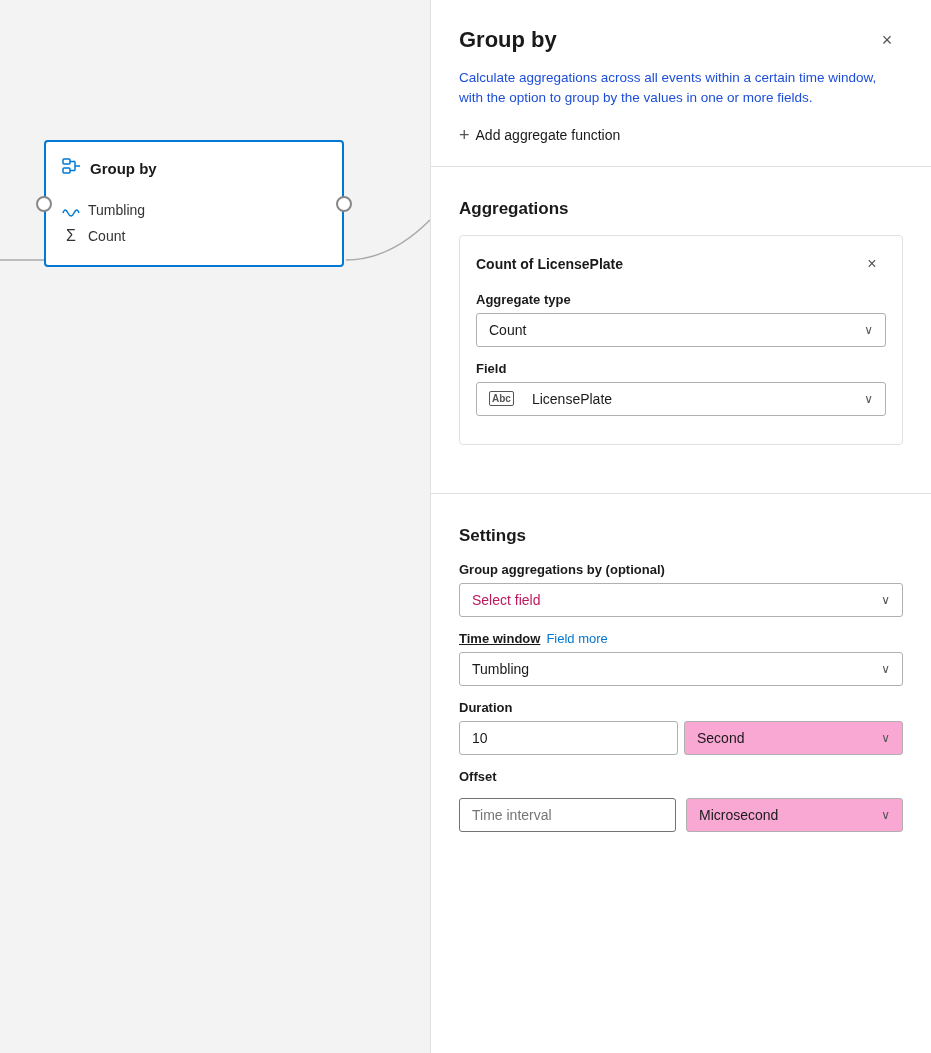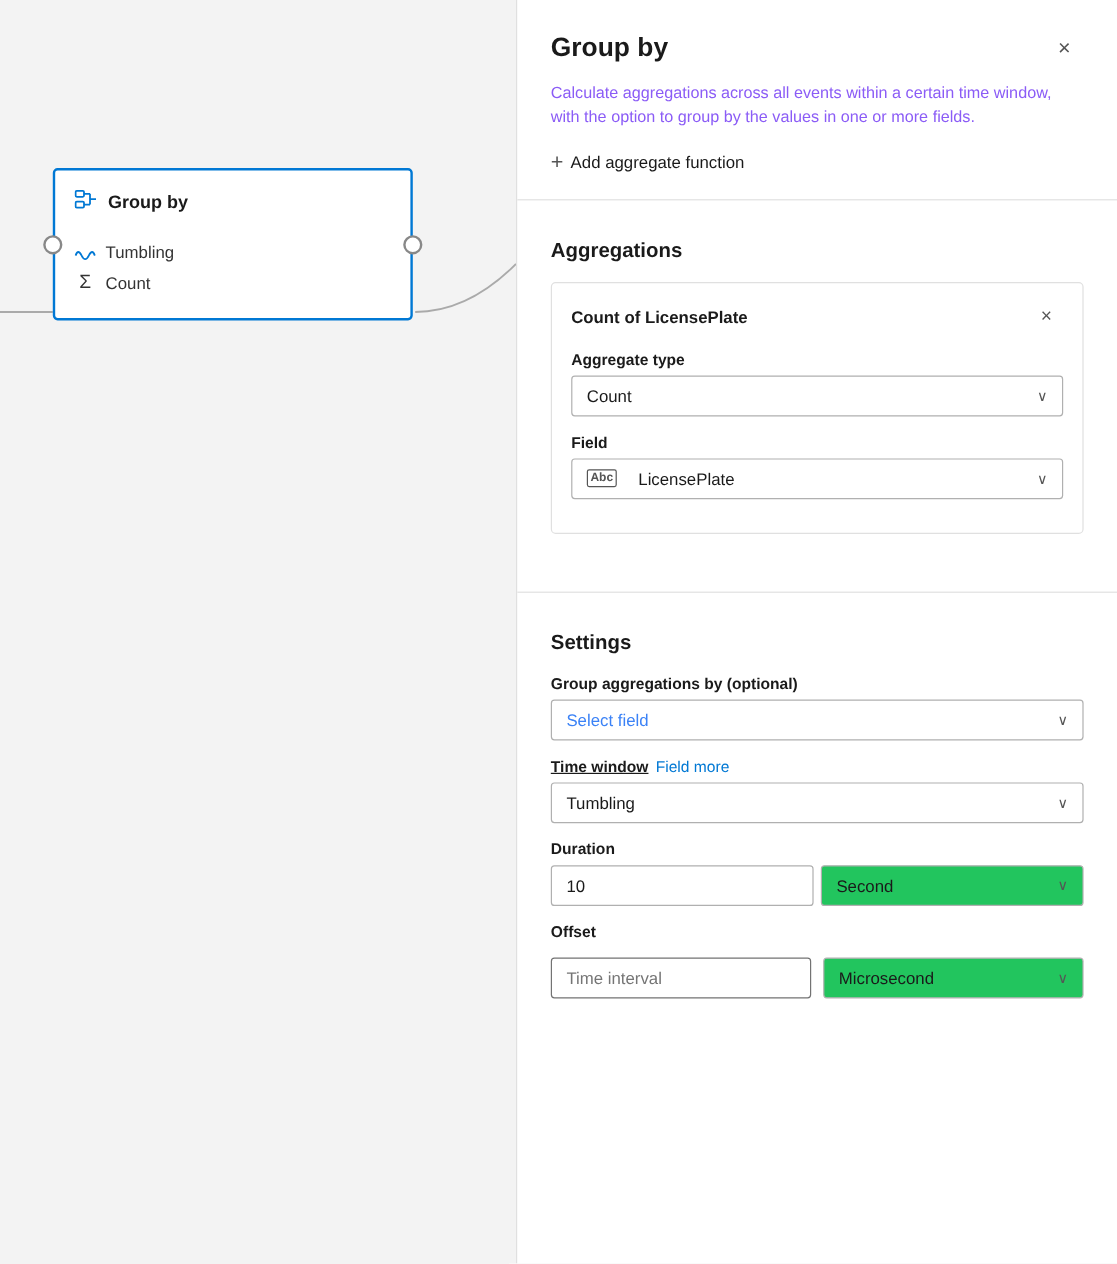--- a/index.html
+++ b/index.html
@@ -140,21 +140,21 @@
       height: 32px;
       display: flex;
       align-items: center;
       justify-content: center;
       border-radius: 3px;
     }
 
     .panel-description {
       padding: 0 28px 16px;
       font-size: 13.5px;
-      color: #8b5cf6;
+      color: #1d4ed8;
       line-height: 1.5;
     }
 
     .add-function-btn {
       display: flex;
       align-items: center;
       gap: 6px;
       padding: 0 28px 20px;
       background: none;
       border: none;
@@ -300,21 +300,21 @@
       background: #fff;
     }
 
     .duration-select {
       flex: 1;
       border: 1px solid #b0b0b0;
       border-radius: 3px;
       padding: 8px 12px;
       font-size: 14px;
       color: #1a1a1a;
-      background: #22c55e;
+      background: #f9a8d4;
       cursor: pointer;
       display: flex;
       align-items: center;
       justify-content: space-between;
     }
 
     .offset-row {
       display: flex;
       gap: 10px;
       margin-top: 14px;
@@ -431,21 +431,21 @@
     </div>
   </div>
 
   <div class="settings-divider"></div>
 
   <div class="section">
     <div class="section-title">Settings</div>
 
     <div class="field-label">Group aggregations by (optional)</div>
     <div class="select-box">
-      <span style="color:#3b82f6;">Select field</span>
+      <span style="color:#be185d;">Select field</span>
       <span class="chevron-icon">∨</span>
     </div>
 
     <div class="time-window-label-row">
       <span class="field-label" style="margin-bottom:0;text-decoration:underline;">Time window</span>
       <a class="learn-more-link" href="#">Field more</a>
     </div>
     <div class="select-box" style="margin-top:6px;">
       <span>Tumbling</span>
       <span class="chevron-icon">∨</span>

